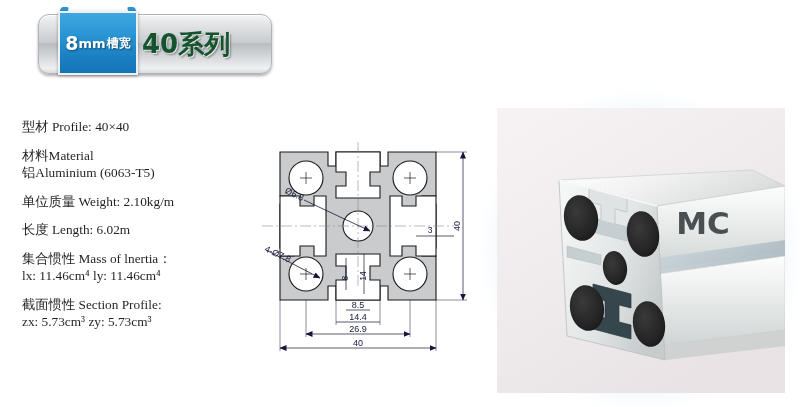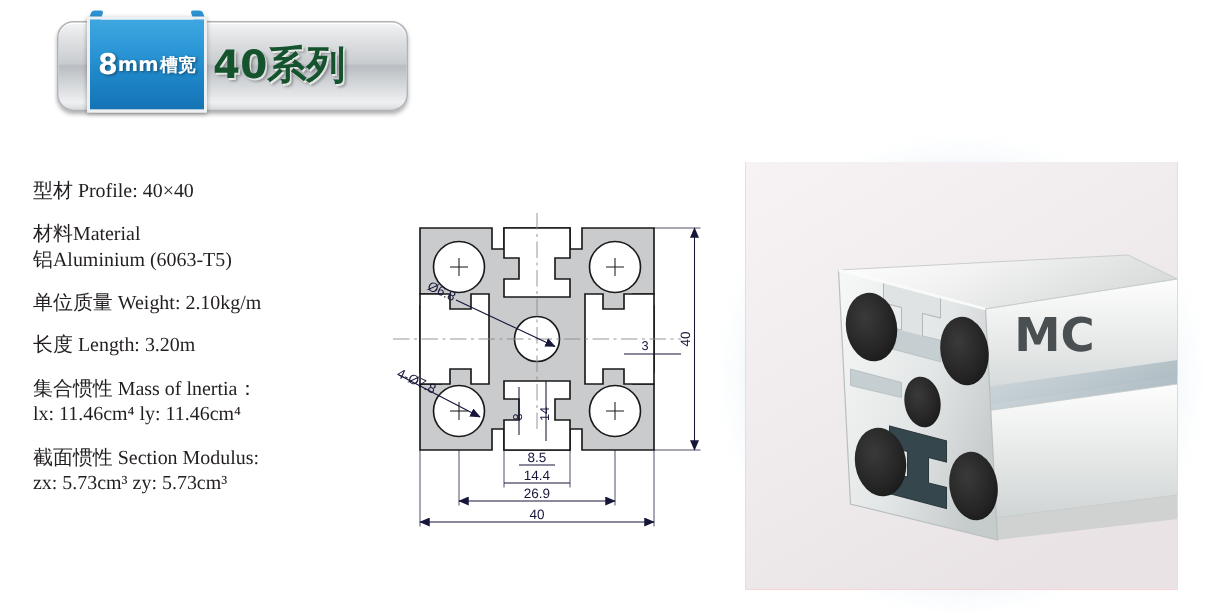--- a/index.html
+++ b/index.html
@@ -167,21 +167,21 @@
         rgba(180,210,228,0.35) 45%,
         rgba(255,255,255,0) 72%);
     filter: blur(3px);
   }
   .photo-frame {
     position: absolute;
     left: 0;
     top: 0;
     width: 288px;
     height: 285px;
-    background: #fca5a5;
+    background: #84cc16;
     overflow: hidden;
   }
   .photo-frame svg { display: block; }
 </style>
 </head>
 <body>
 
 <div id="header-banner">
   <div class="banner-plate"></div>
 
@@ -208,30 +208,30 @@
   <div class="spec-row">
     <span class="ln">材料Material</span>
     <span class="ln">铝Aluminium (6063-T5)</span>
   </div>
 
   <div class="spec-row">
     <span class="ln">单位质量 Weight: 2.10kg/m</span>
   </div>
 
   <div class="spec-row">
-    <span class="ln">长度 Length: 3.20m</span>
+    <span class="ln">长度 Length: 6.02m</span>
   </div>
 
   <div class="spec-row">
     <span class="ln">集合惯性 Mass of lnertia：</span>
     <span class="ln">lx: 11.46cm⁴    ly: 11.46cm⁴</span>
   </div>
 
   <div class="spec-row">
-    <span class="ln">截面惯性 Section Modulus:</span>
+    <span class="ln">截面惯性 Section Profile:</span>
     <span class="ln">zx: 5.73cm³  zy: 5.73cm³</span>
   </div>
 </div>
 
 <div id="tech-drawing">
   <svg width="235" height="225" viewBox="0 0 235 225" xmlns="http://www.w3.org/2000/svg">
     <defs>
       <marker id="ar" markerWidth="7" markerHeight="6" refX="6.5" refY="3" orient="auto" markerUnits="userSpaceOnUse">
         <path d="M0,0 L7,3 L0,6 z" fill="#16163a"></path>
       </marker>

